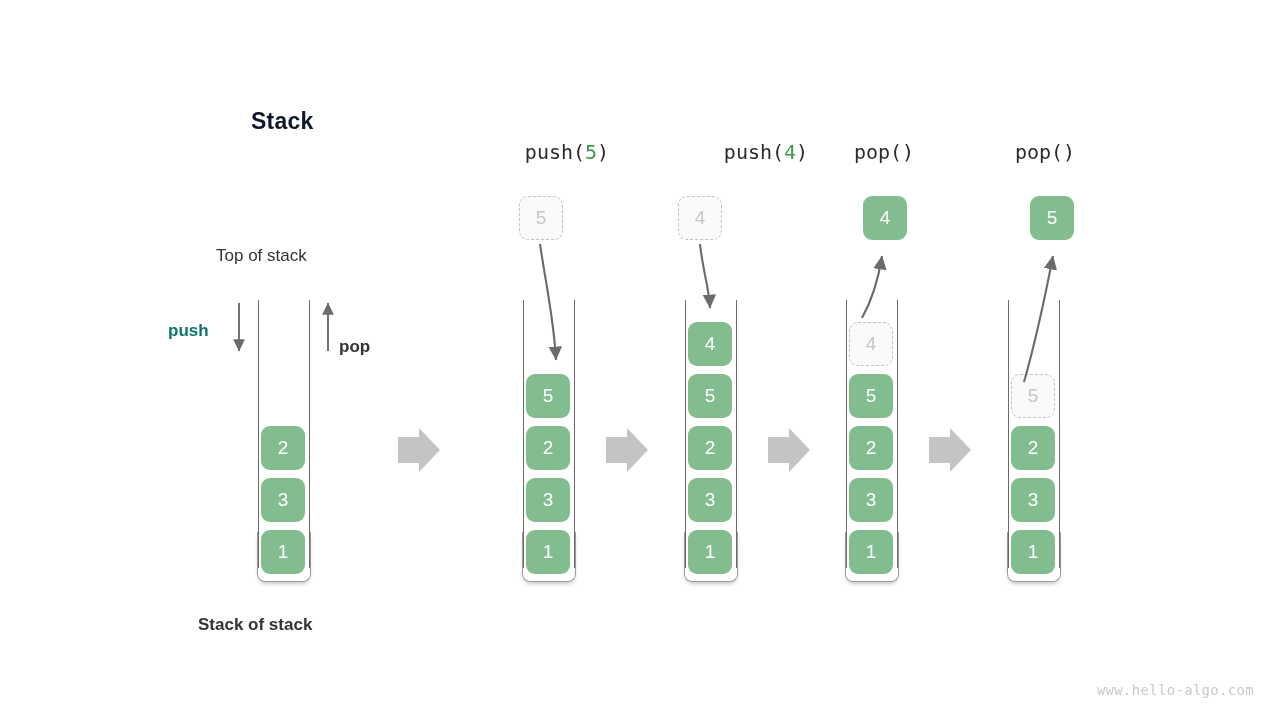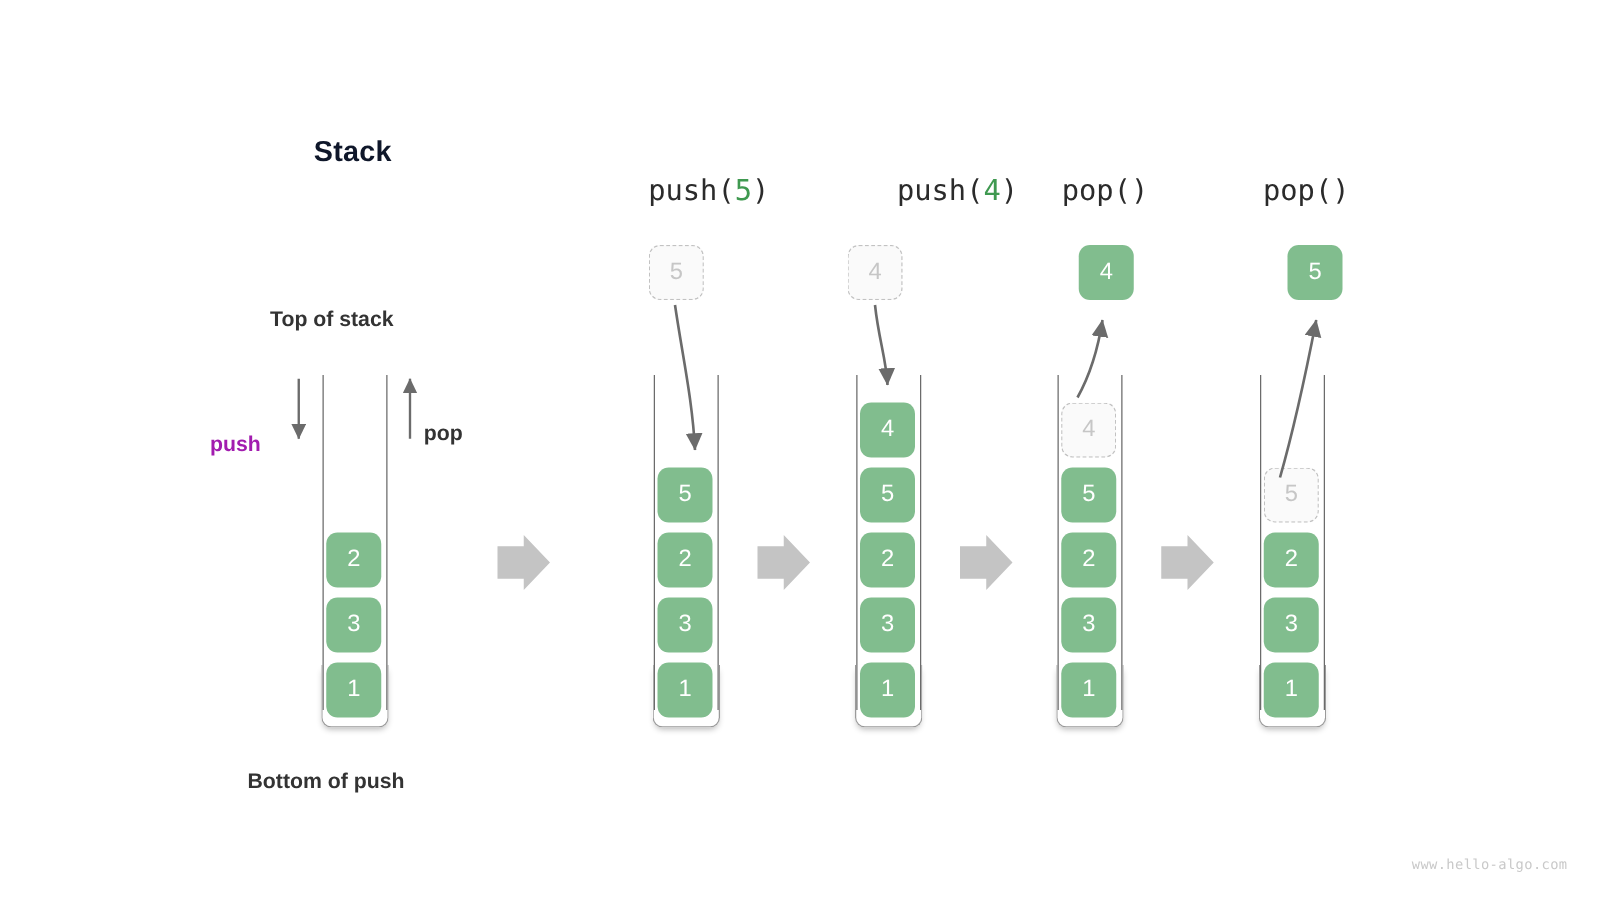--- a/index.html
+++ b/index.html
@@ -29,67 +29,66 @@
     font-size: 23px;
     font-weight: bold;
     color: #0f172a;
     letter-spacing: .2px;
   }
   .top-label {
     position: absolute;
     left: 216px;
     top: 246px;
     font-size: 17px;
-    font-weight: bold;
+    font-weight: normal;
     color: #333333;
   }
   .bottom-label {
     position: absolute;
     left: 198px;
     top: 615px;
     font-size: 17px;
     font-weight: bold;
     color: #333333;
   }
   .push-label {
     position: absolute;
     left: 168px;
     top: 321px;
     font-size: 17px;
     font-weight: bold;
-    color: #a21caf;
-    margin-top: 25px;
+    color: #0f766e;
   }
   .pop-label {
     position: absolute;
     left: 339px;
     top: 337px;
     font-size: 17px;
     font-weight: bold;
     color: #333333;
   }
 
   .op-header {
     position: absolute;
     top: 140px;
     font-family: "DejaVu Sans Mono", "Liberation Mono", monospace;
-    font-size: 23px;
+    font-size: 20px;
     color: #2b2b2b;
     white-space: nowrap;
     transform: translateX(-50%);
     letter-spacing: 0px;
   }
   .op-header .arg { color: #3f9950; }
 
   .watermark {
     position: absolute;
     right: 26px;
     bottom: 22px;
     font-family: "DejaVu Sans Mono", "Liberation Mono", monospace;
-    font-size: 11px;
+    font-size: 14px;
     color: #c9c9c9;
     letter-spacing: .3px;
     text-align: right;
   }
 
   
   .container-wrap {
     position: absolute;
     width: 62px;
     height: 284px;
@@ -148,21 +147,21 @@
     pointer-events: none;
   }
 </style>
 </head>
 <body>
 
 <div class="canvas">
 
   <div class="stack-title">Stack</div>
   <div class="top-label">Top of stack</div>
-  <div class="bottom-label">Bottom of push</div>
+  <div class="bottom-label">Stack of stack</div>
   <div class="push-label">push</div>
   <div class="pop-label">pop</div>
 
   <div class="container-wrap" style="left:253px; top:300px;">
     <div class="wall left"></div>
     <div class="wall right"></div>
     <div class="base"></div>
   </div>
   <div class="cell filled" style="left:261px; top:426px;">2</div>
   <div class="cell filled" style="left:261px; top:478px;">3</div>

